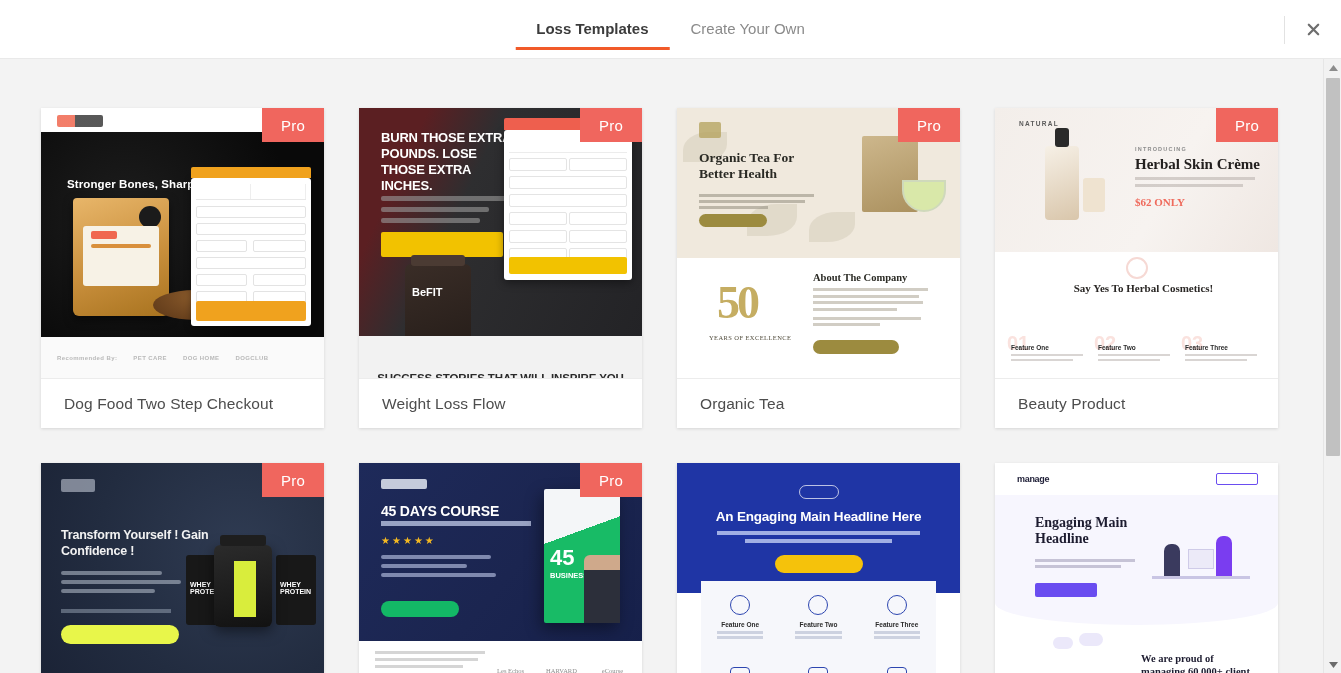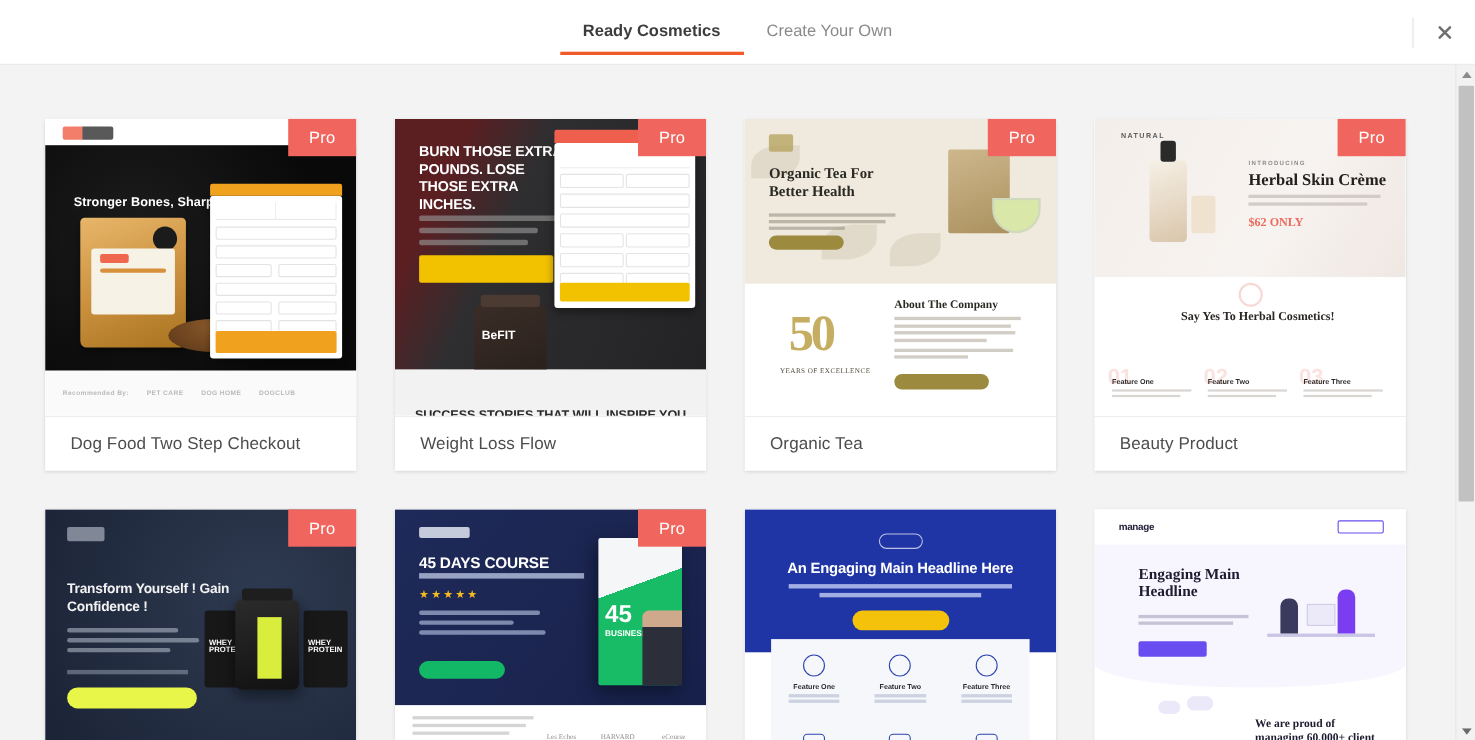--- a/index.html
+++ b/index.html
@@ -159,22 +159,22 @@
     display:flex; align-items:center; gap:16px; padding-left:16px; }
   .dog-foot span { font-size:6px; color:#b9b9b9; font-weight:700; letter-spacing:.4px; }
 
   
   .wl-hero { position:absolute; top:0; left:0; right:0; height:228px;
     background:linear-gradient(115deg,#5b1f22 0 18%, #2e2e30 38%, #232326 100%); }
   .wl-head { position:absolute; left:22px; top:22px; width:140px; color:#fff; font-size:13px; font-weight:800; line-height:1.22; letter-spacing:-.2px; }
   .wl-bul { position:absolute; left:22px; top:88px; width:150px; }
   .wl-bul i { display:block; height:5px; margin-bottom:6px; background:#9b9b9b; border-radius:2px; opacity:.6; }
   .wl-cta { position:absolute; left:22px; top:124px; width:122px; height:25px; background:#f2c200; border-radius:2px; }
-  .wl-jar { position:absolute; left:46px; top:169px; width:66px; height:95px;
-    background:linear-gradient(160deg,#3a2d27,#241c18); border-radius:6px 6px 8px 8px;margin-left:26px; }
+  .wl-jar { position:absolute; left:46px; top:156px; width:66px; height:95px;
+    background:linear-gradient(160deg,#3a2d27,#241c18); border-radius:6px 6px 8px 8px; }
   .wl-jar::before { content:""; position:absolute; left:6px; top:-9px; right:6px; height:11px; background:#4b3b33; border-radius:3px;}
   .wl-jar .t { position:absolute; left:7px; top:22px; color:#fff; font-size:11px; font-weight:800; }
   .wl-form { position:absolute; right:10px; top:22px; width:128px; height:150px; background:#fff; border-radius:3px; box-shadow:0 3px 9px rgba(0,0,0,.4); }
   .wl-form .strip { position:absolute; top:-12px; left:0; right:0; height:12px; background:#ee5f4e; border-radius:2px 2px 0 0; }
   .wl-form .steps { position:absolute; top:6px; left:5px; right:5px; height:17px; border-bottom:1px solid #ececec; display:flex;}
   .wl-form .steps div { flex:1; }
   .wl-form .fld { position:absolute; height:13px; border:1px solid #e4e4e4; border-radius:2px; }
   .wl-form .cta { position:absolute; left:5px; right:5px; bottom:6px; height:17px; background:#f2c200; border-radius:2px; }
   .wl-foot { position:absolute; bottom:0; left:0; right:0; height:42px; background:#f2f2f2;
     display:flex; align-items:center; justify-content:center; }
@@ -311,21 +311,21 @@
 </style>
 </head>
 <body>
 
 <div id="app">
 
   <div class="header">
 
     <div class="tabs">
       <div class="tab active">
-        <span>Ready Cosmetics</span>
+        <span>Loss Templates</span>
       </div>
       <div class="tab inactive">
         <span>Create Your Own</span>
       </div>
     </div>
 
     <div class="header-right">
       <div class="hdr-divider"></div>
       <div class="close-btn">
         <svg class="close-icon" viewBox="0 0 16 16">

